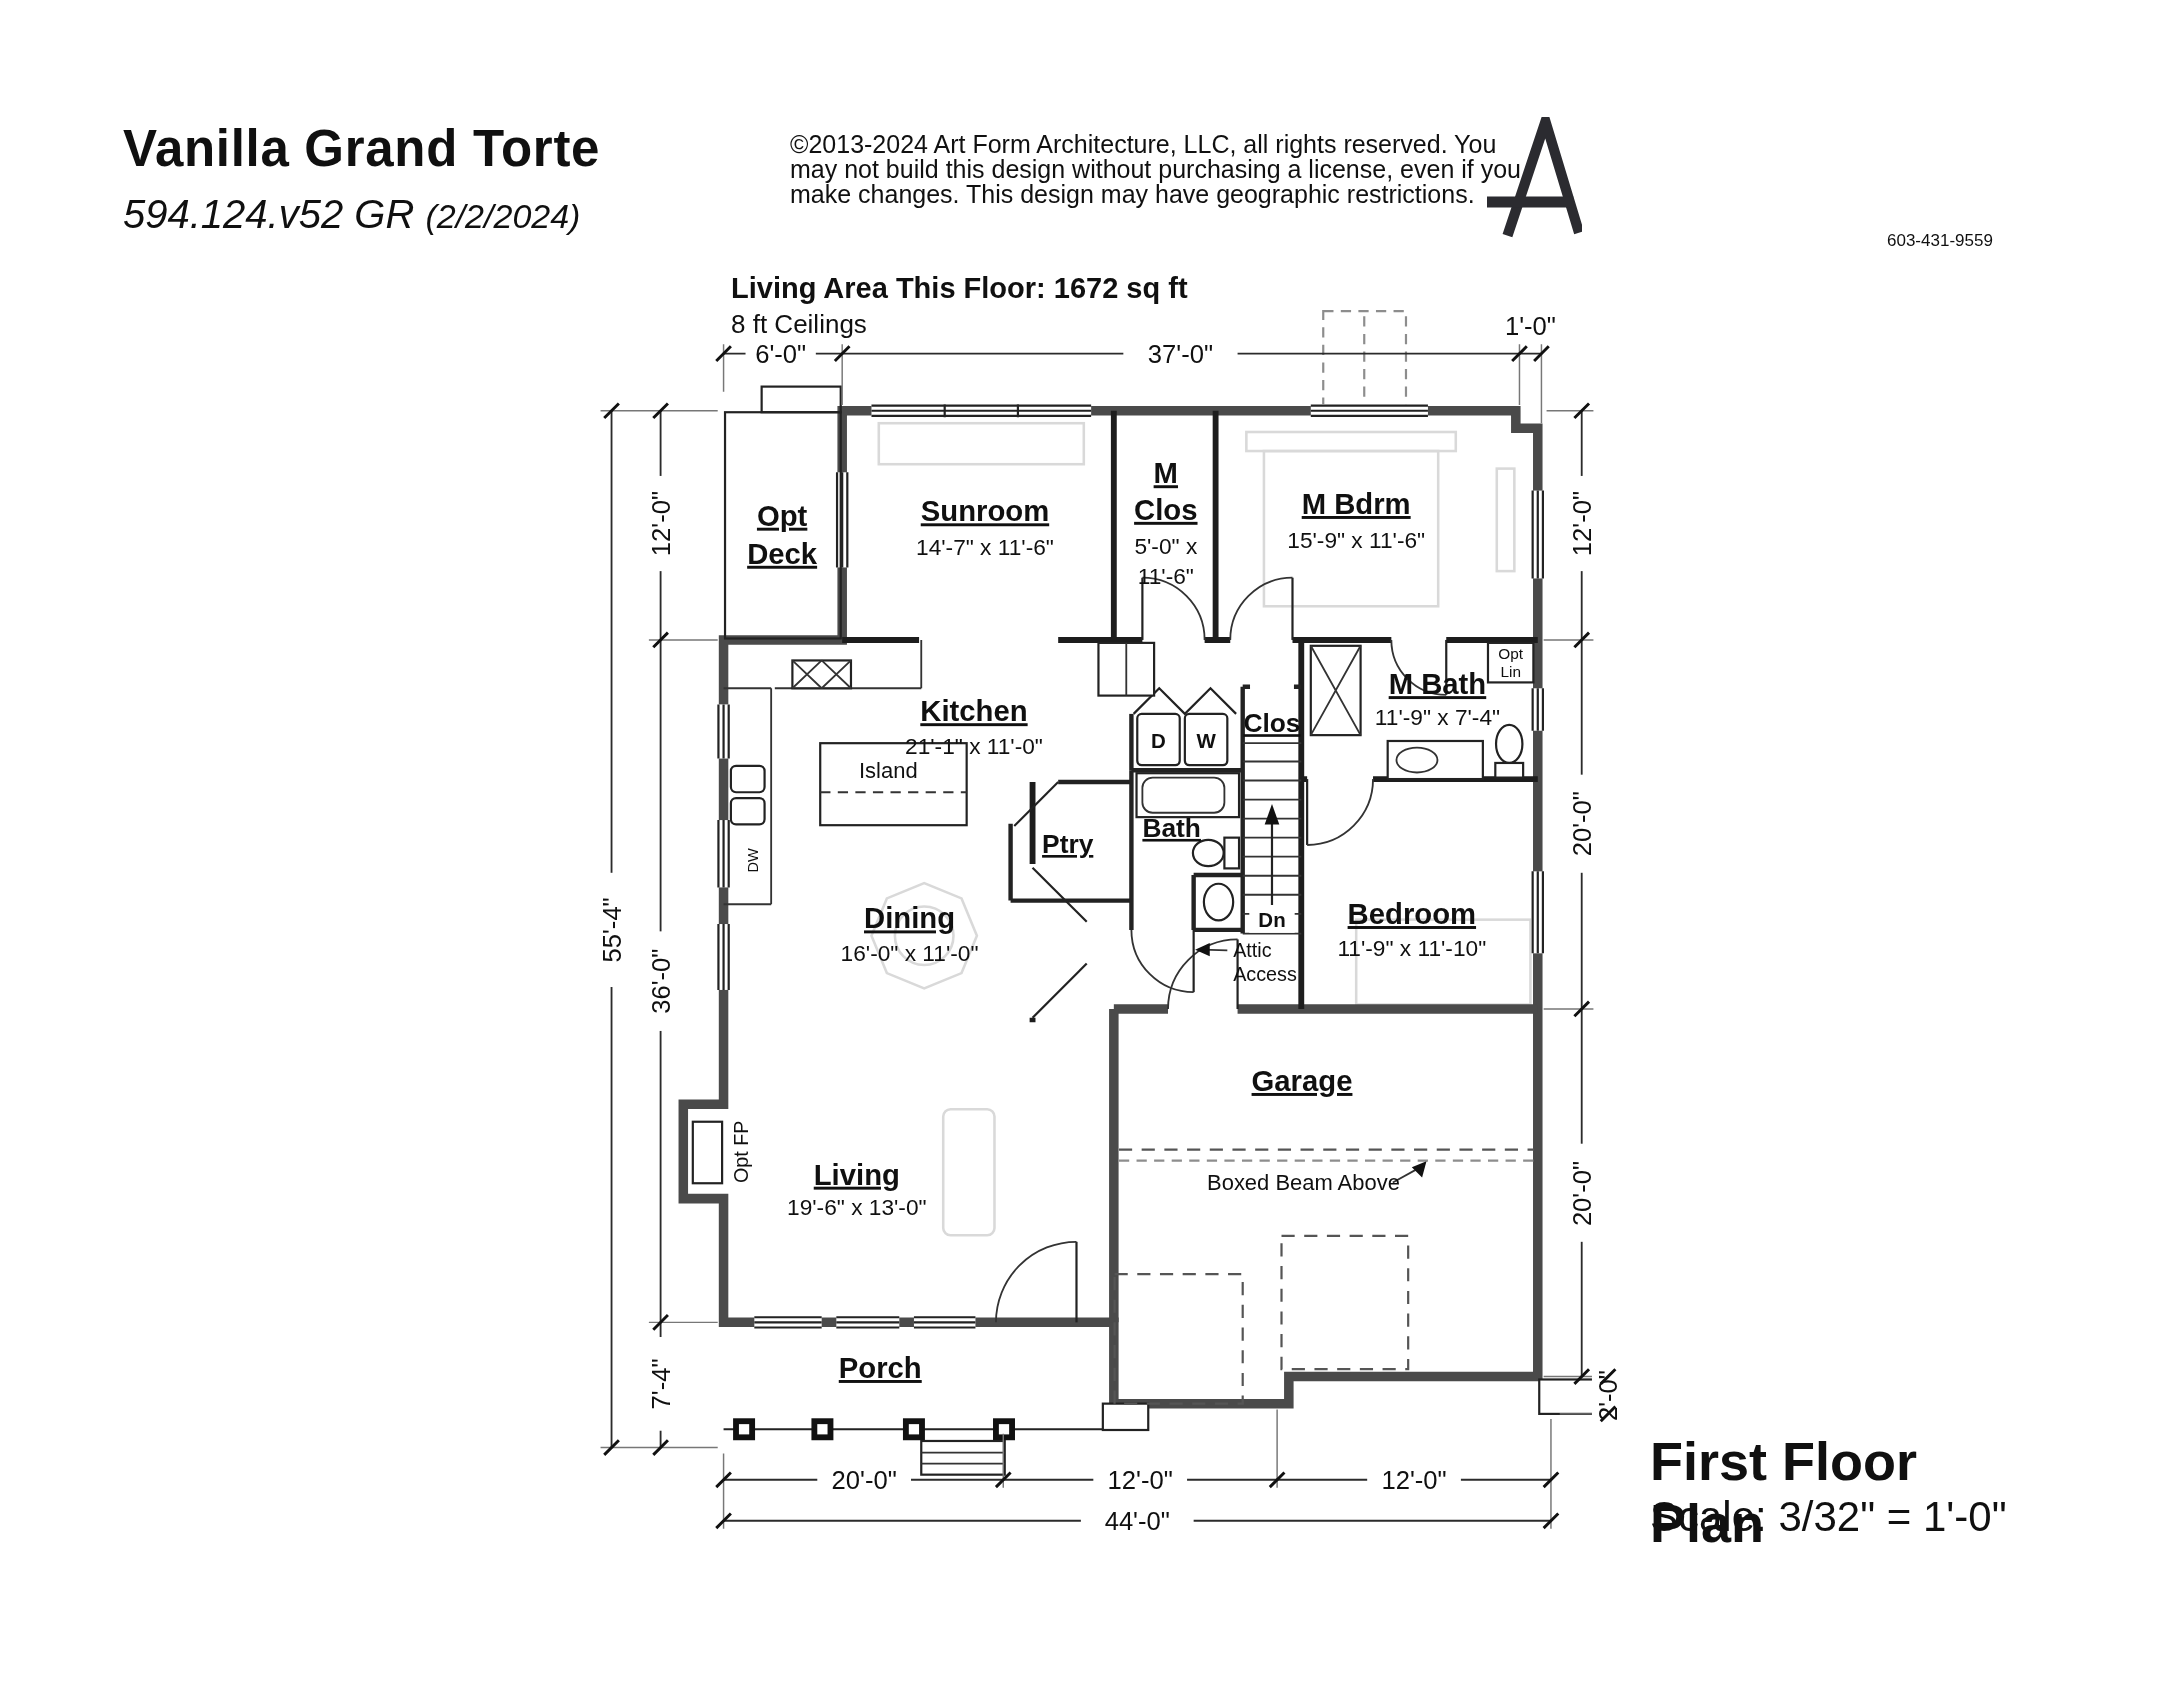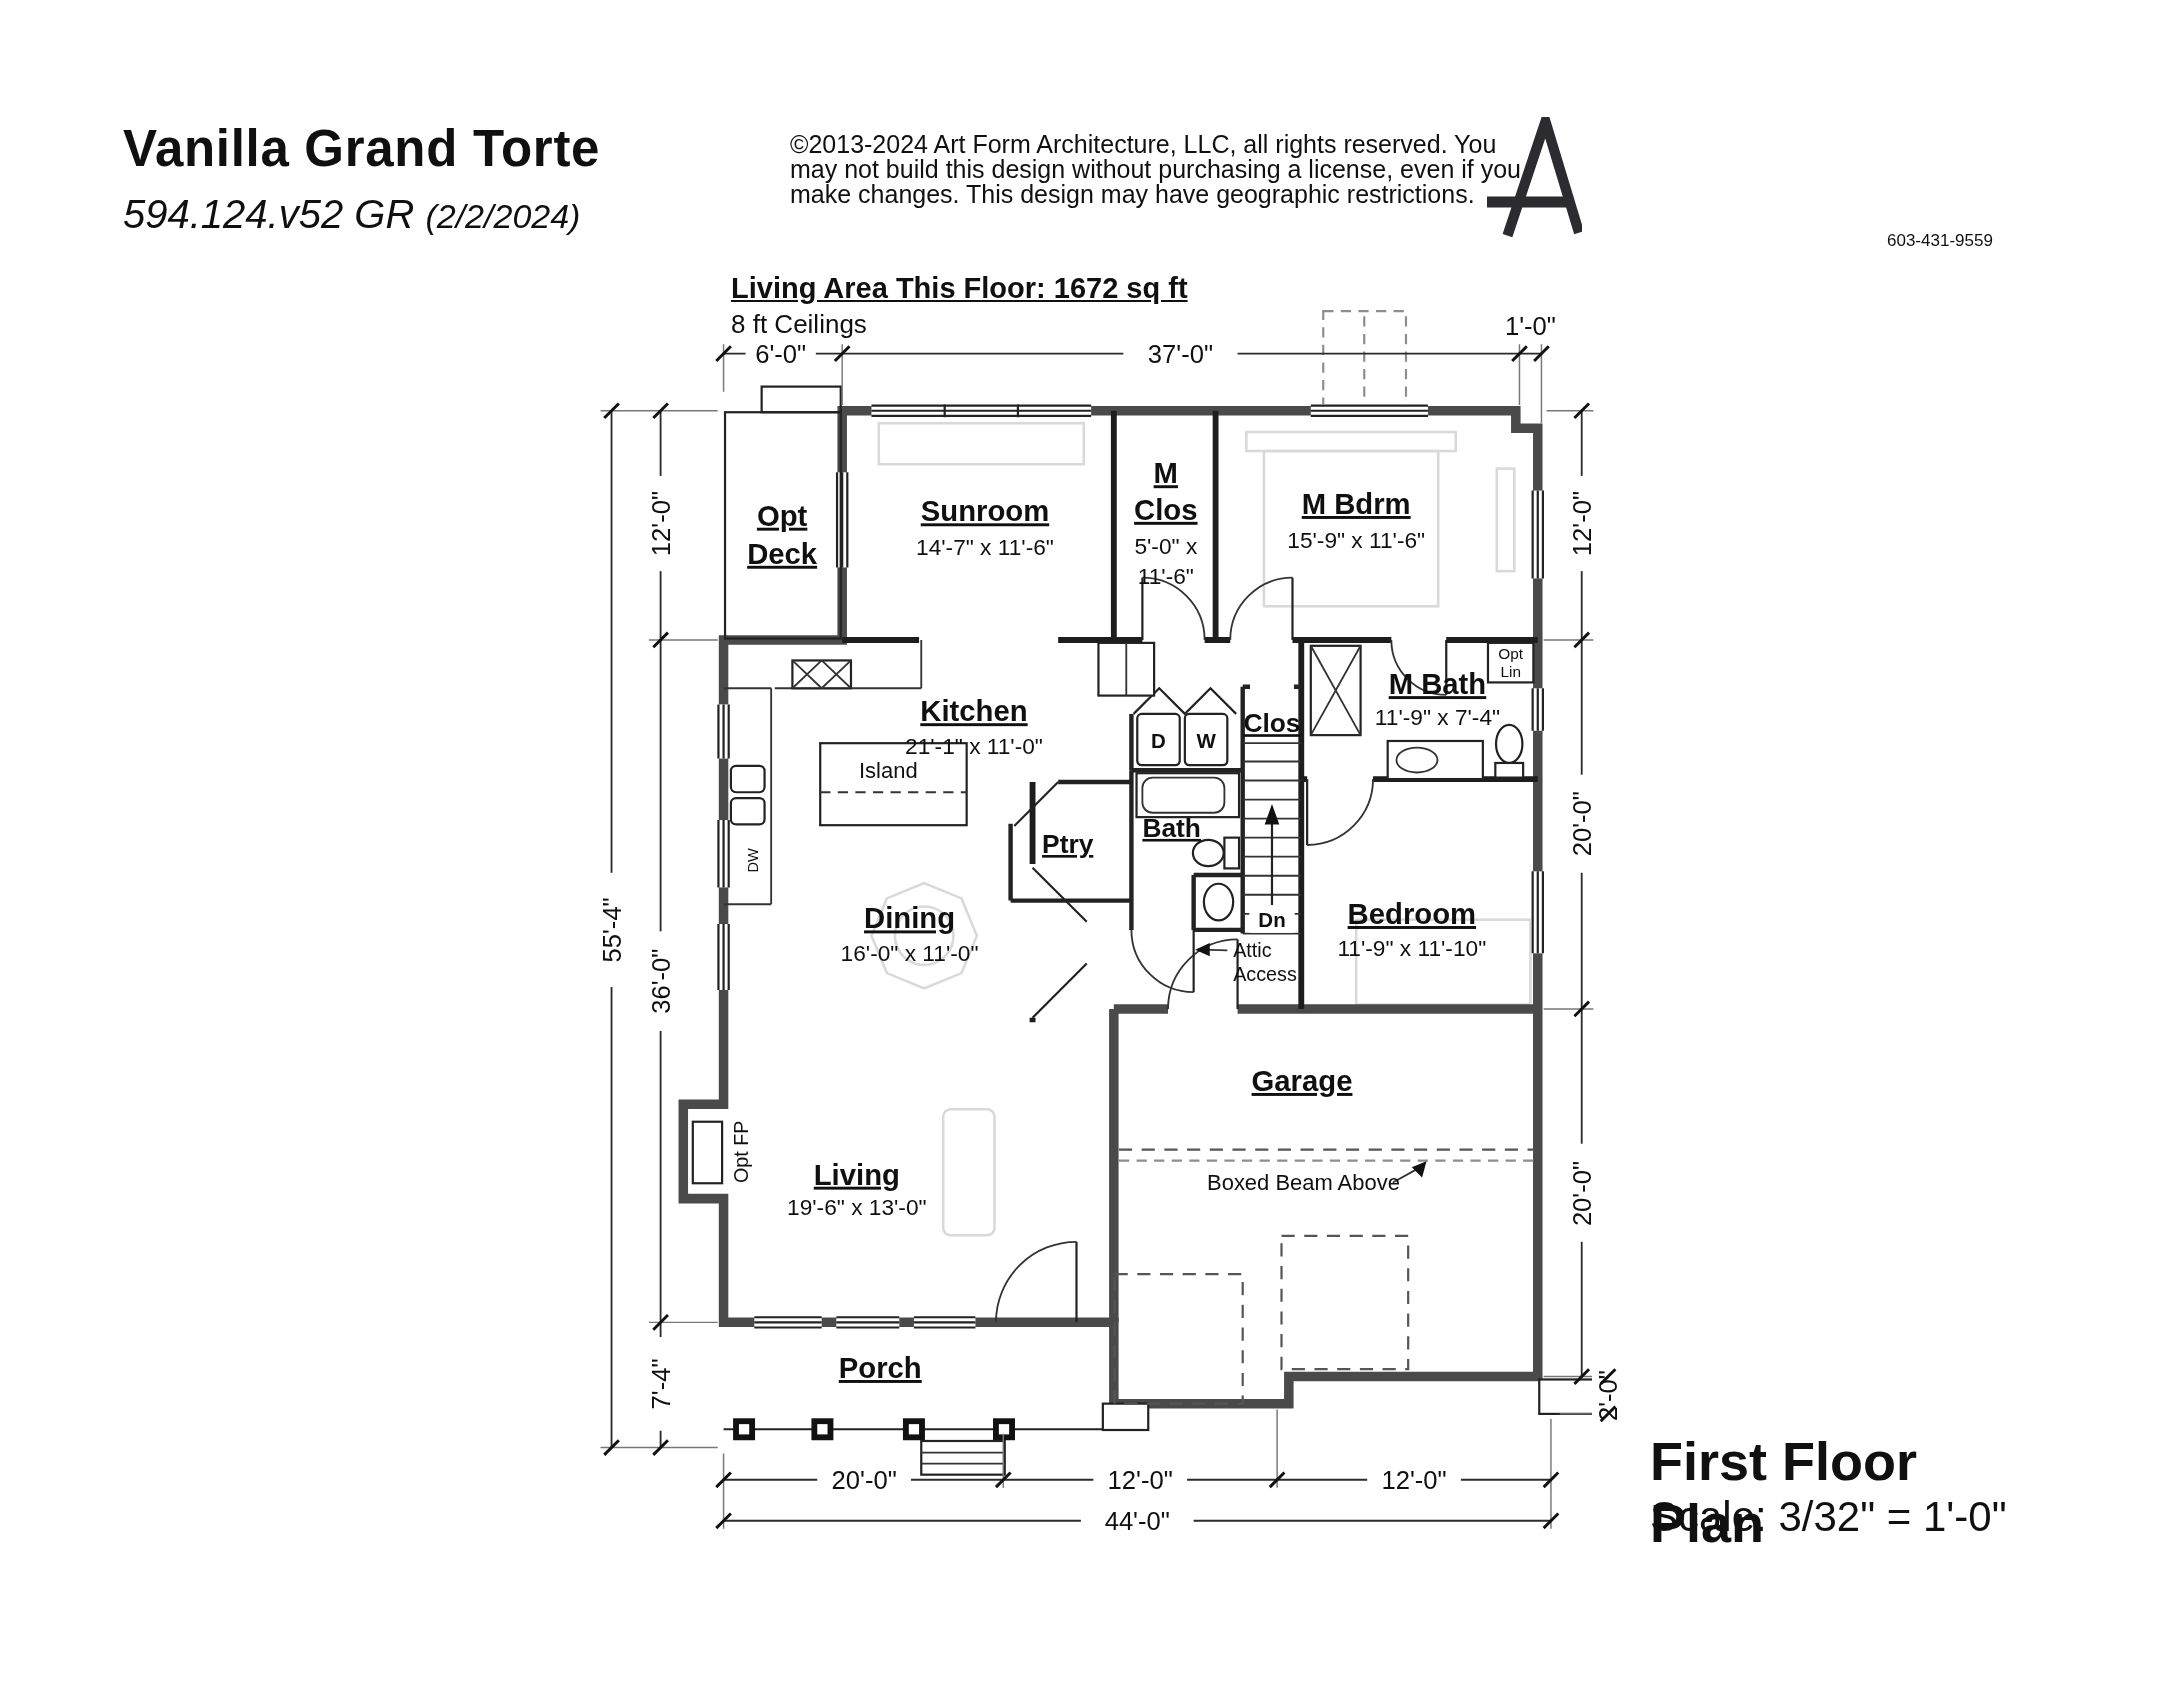--- a/index.html
+++ b/index.html
@@ -1,20 +1,20 @@
 <!DOCTYPE html>
 <html style="font-size:11.7px"><head>
 <meta charset="utf-8">
 <style>
   html,body{margin:0;padding:0;background:#fff;}
   .sheet{position:relative;width:2020px;height:1687px;background:#fff;overflow:hidden;
          font-family:"Liberation Sans",sans-serif;color:#101010;}
   .abs{position:absolute;}
   .b{font-weight:bold;}
-  .ul{text-decoration:underline;}
+  .ul{}
   
   svg text{font-family:"Liberation Sans",sans-serif;fill:#101010;}
   .w13{stroke:#4a4a4a;stroke-width:13;fill:none;}
   .w8{stroke:#1d1d1d;stroke-width:8;fill:none;}
   .w6{stroke:#222;stroke-width:6;fill:none;}
   .ln{stroke:#222;stroke-width:3;fill:none;}
   .lnf{stroke:#222;stroke-width:3;fill:#fff;}
   .thin{stroke:#333;stroke-width:2.5;fill:none;}
   .dash{stroke:#555;stroke-width:3;fill:none;stroke-dasharray:18 13;}
   .dashg{stroke:#8d8d8d;stroke-width:3;fill:none;stroke-dasharray:14 10;}

